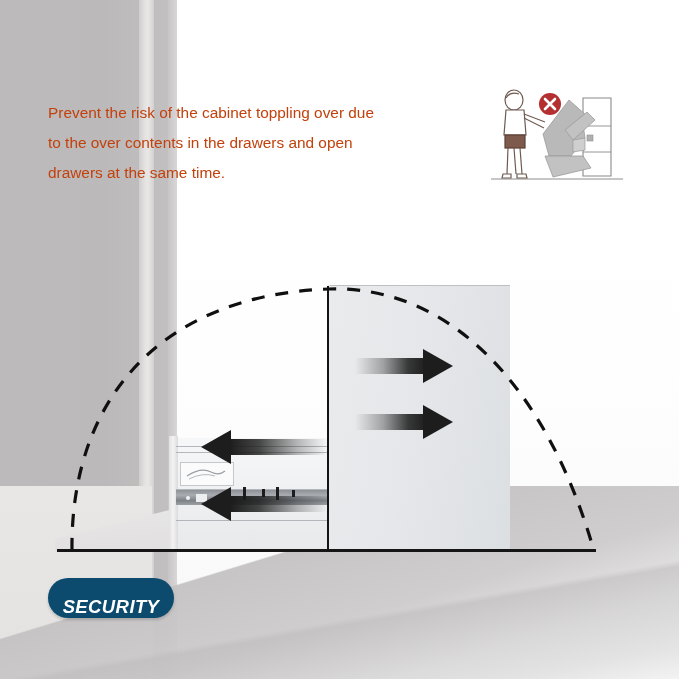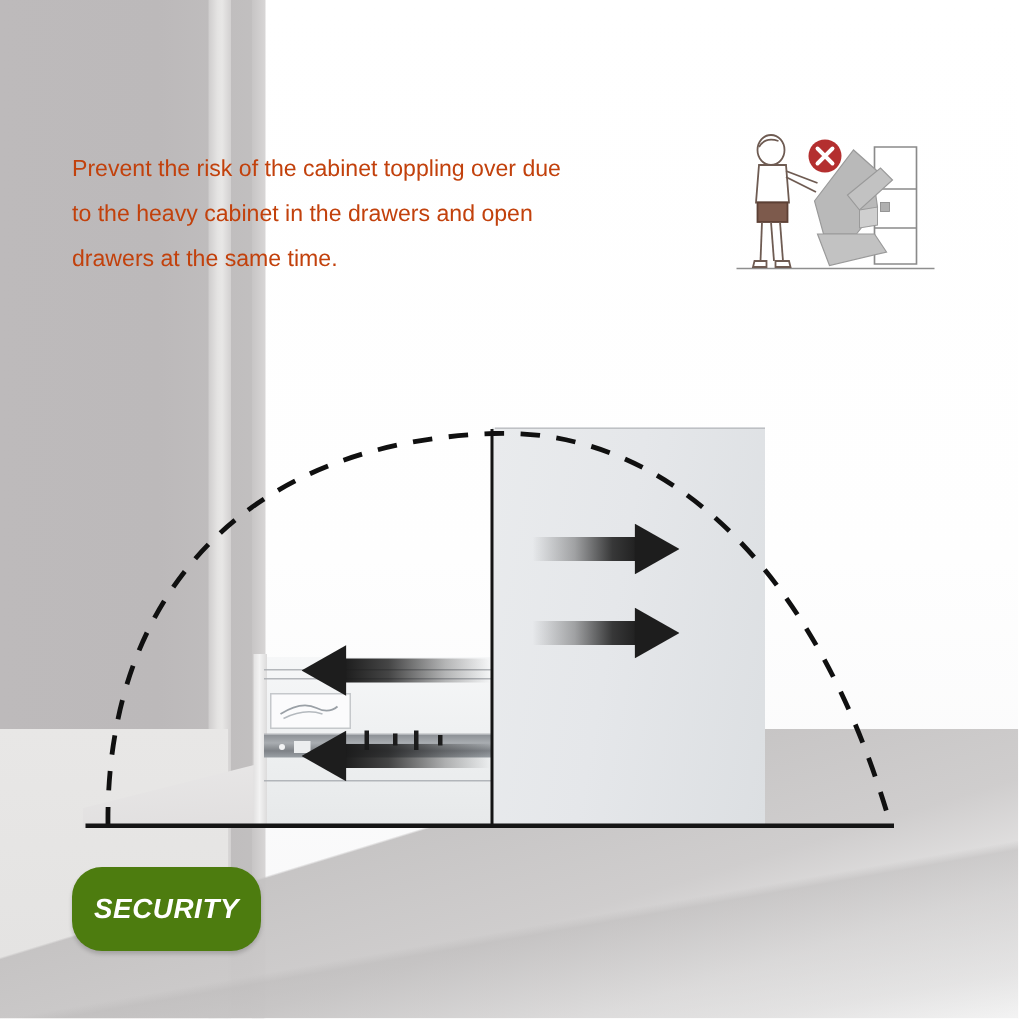--- a/index.html
+++ b/index.html
@@ -263,26 +263,26 @@
     position: absolute;
     left: 0; top: 0;
     width: 679px; height: 679px;
     pointer-events: none;
   }
 
   
   .badge {
     position: absolute;
     left: 48px; top: 578px;
-    width: 126px; height: 56px;
+    width: 126px; height: 40px;
     border-radius: 20px;
-    background: #4d7c0f;
+    background: #0c4a6e;
     box-shadow: 0 2px 3px rgba(0,0,0,0.18);
     display: flex;
-    align-items: center;
+    align-items: flex-end;
     justify-content: center;
   }
   .badge span {
     color: #ffffff;
     font-size: 18.5px;
     font-weight: 700;
     font-style: italic;
     letter-spacing: 0.4px;
   }
   .footer-caption {
@@ -306,21 +306,21 @@
 
   <div class="floor-left-block"></div>
   <div class="floor-ledge"></div>
   <div class="floor-wrap">
     <div class="floor-diag"></div>
     <div class="floor-diag2"></div>
   </div>
 
   <div class="subcopy">
     <div>Prevent the risk of the cabinet toppling over due</div>
-    <div>to the heavy cabinet in the drawers  and open</div>
+    <div>to the over contents in the drawers  and open</div>
     <div>drawers at the same time.</div>
   </div>
 
   <svg class="illus" viewBox="0 0 140 110">
 
     <line x1="4" y1="101" x2="136" y2="101" stroke="#8e8e8e" stroke-width="1"></line>
 
     <path d="M96 20 L124 20 L124 98 L96 98 Z" fill="#ffffff" stroke="#8a8a8a" stroke-width="1.1"></path>
     <line x1="96" y1="48" x2="124" y2="48" stroke="#8a8a8a" stroke-width="0.9"></line>
     <line x1="96" y1="74" x2="124" y2="74" stroke="#8a8a8a" stroke-width="0.9"></line>

